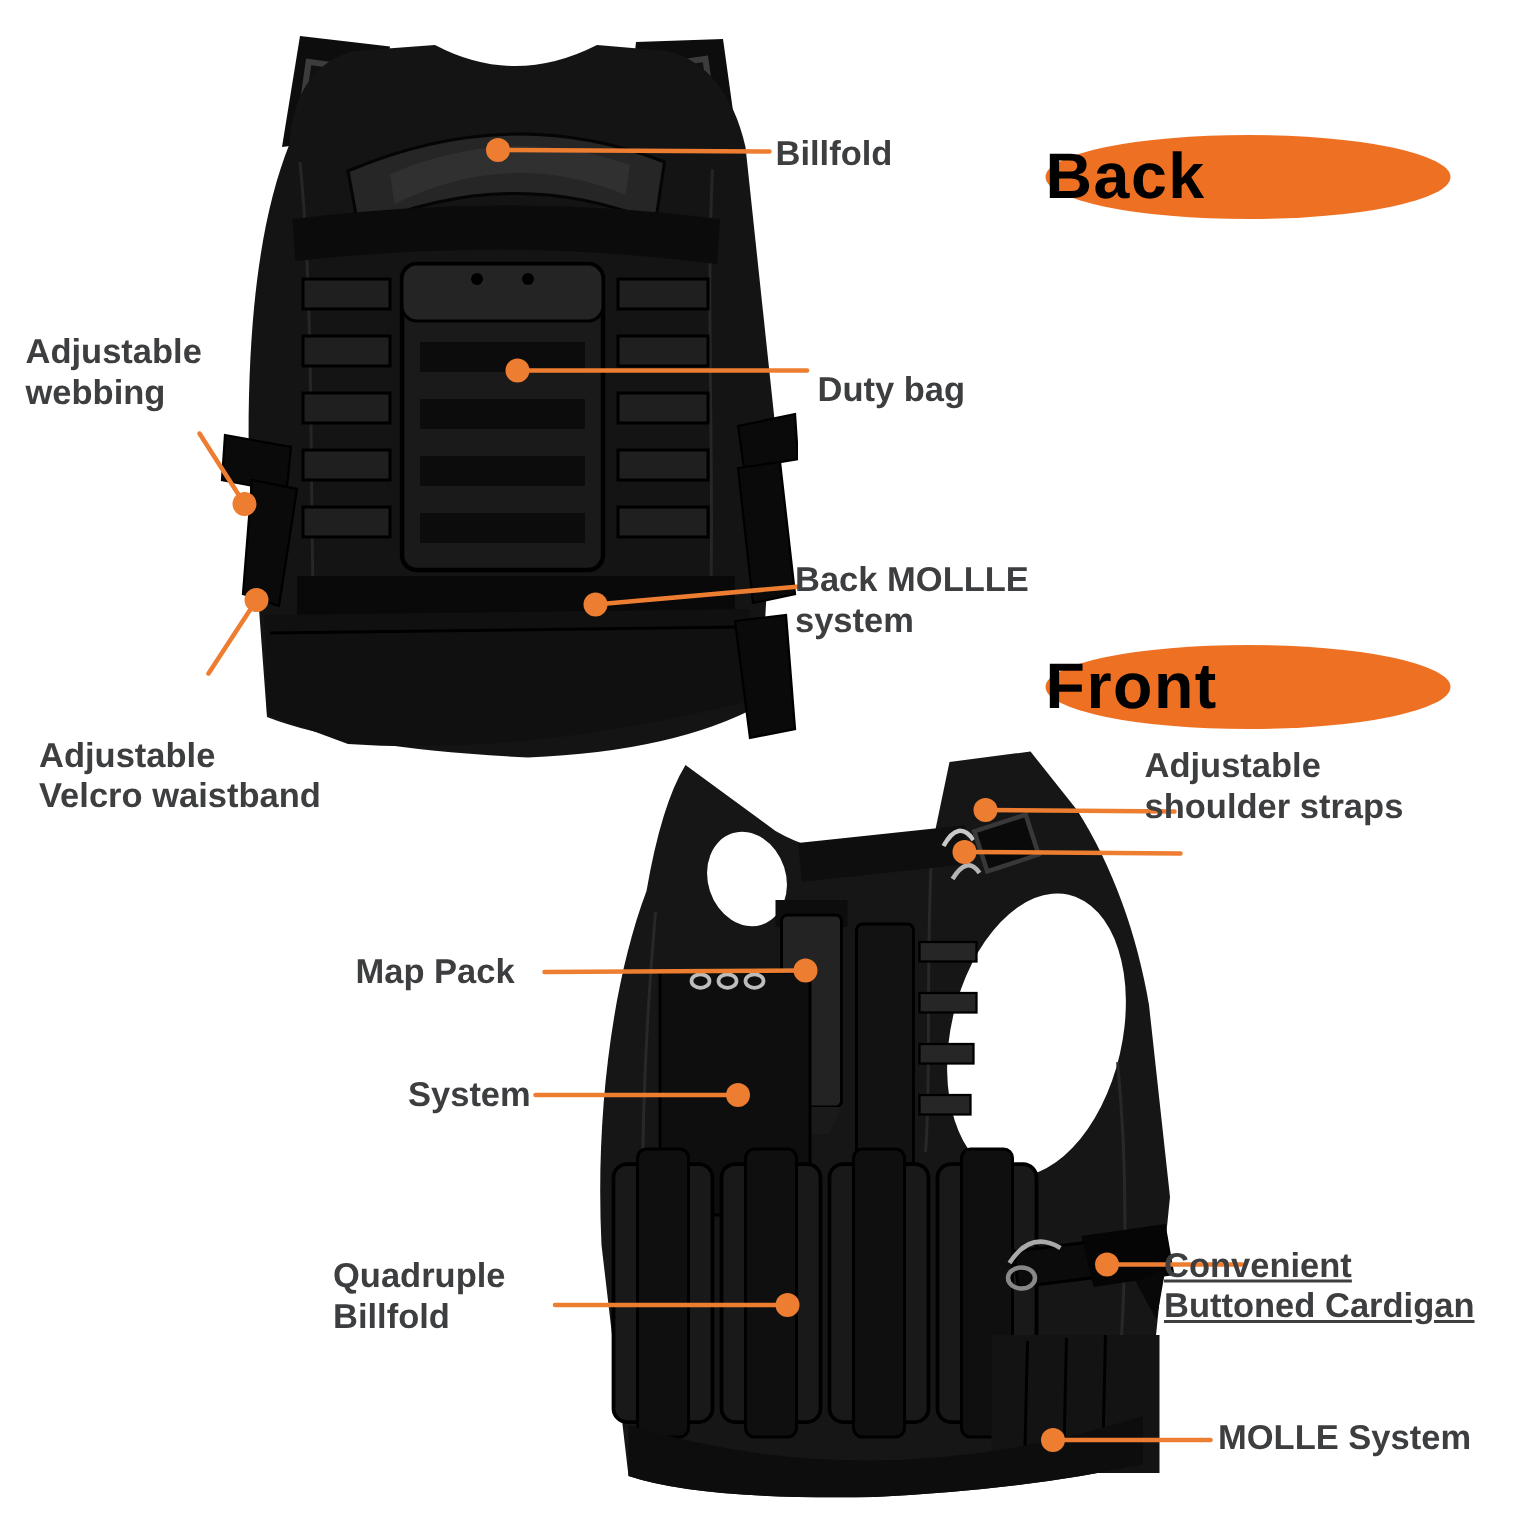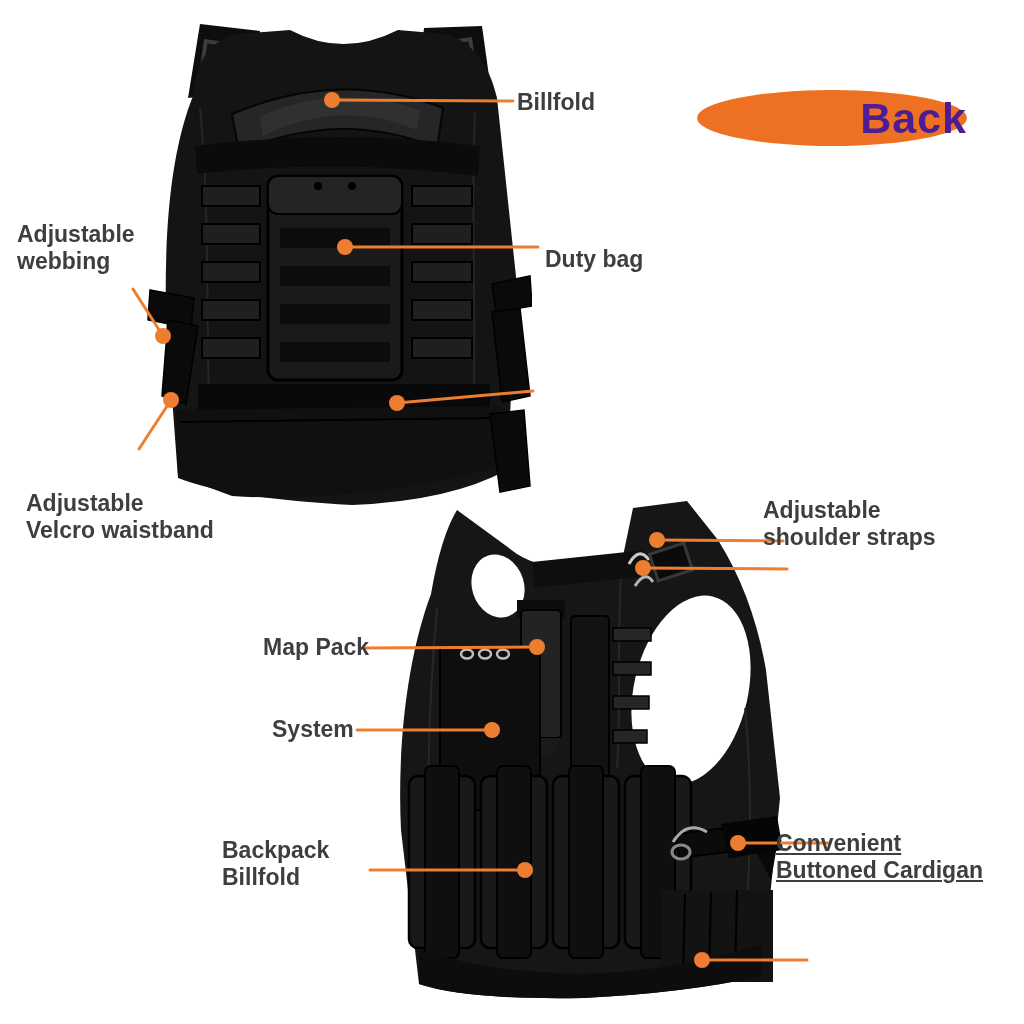--- a/index.html
+++ b/index.html
@@ -11,35 +11,35 @@
   .vest-back{left:140px;top:18px;width:392px;height:488px;}
   .vest-front{left:385px;top:498px;width:410px;height:515px;}
   .leaders{position:absolute;left:0;top:0;width:1024px;height:1024px;pointer-events:none;}
   .label{
     position:absolute;color:#3d3e40;white-space:pre-line;
     font:700 23px/27px "Liberation Sans",sans-serif;
   }
   .label.center{text-align:left;}
   .badge{
     position:absolute;width:270px;height:56px;border-radius:50%;
-    background:#ee7123;color:#4c1d95;text-align:right;
+    background:#ee7123;color:#000000;text-align:left;
     font:700 43px/56px "Liberation Sans",sans-serif;
     letter-spacing:1px;
   }
   .badge-back{left:697px;top:90px;}
   .badge-front{left:697px;top:430px;}
   
   .lbl-backpack{left:517px;top:89px;}
   .lbl-webbing{left:17px;top:221px;width:162px;}
   .lbl-duty{left:545px;top:246px;}
   .lbl-backmolle{left:530px;top:373px;width:180px;}
   .lbl-waistband{left:26px;top:490px;width:240px;}
   .lbl-straps{left:763px;top:497px;width:220px;}
   .lbl-steel{left:760px;top:552px;width:220px;}
-  .lbl-map{left:263px;top:634px;}
+  .lbl-map{left:237px;top:634px;}
   .lbl-velcro{left:272px;top:716px;}
   .lbl-quad{left:222px;top:837px;width:160px;}
   .lbl-cardigan{left:776px;top:830px;width:242px;text-decoration:underline;}
   .lbl-molle{left:812px;top:945px;}
 </style>
 </head>
 <body>
 
 <div class="canvas">
 
@@ -212,30 +212,34 @@
       <circle cx="643" cy="568" r="8"></circle>
       <circle cx="537" cy="647" r="8"></circle>
       <circle cx="492" cy="730" r="8"></circle>
       <circle cx="525" cy="870" r="8"></circle>
       <circle cx="738" cy="843" r="8"></circle>
       <circle cx="702" cy="960" r="8"></circle>
     </g>
   </svg>
 
   <div class="badge badge-back">Back</div>
+  <div class="badge badge-front">Front</div>
 
   <div class="label lbl-backpack">Billfold</div>
   <div class="label center lbl-webbing">Adjustable
 webbing</div>
   <div class="label lbl-duty">Duty bag</div>
+  <div class="label center lbl-backmolle">Back MOLLLE
+system</div>
   <div class="label center lbl-waistband">Adjustable
 Velcro waistband</div>
 
   <div class="label center lbl-straps">Adjustable
 shoulder straps</div>
   <div class="label lbl-map">Map Pack</div>
   <div class="label lbl-velcro">System</div>
-  <div class="label center lbl-quad">Backpack
+  <div class="label center lbl-quad">Quadruple
 Billfold</div>
   <div class="label center lbl-cardigan">Convenient
 Buttoned Cardigan</div>
+  <div class="label lbl-molle">MOLLE System</div>
 
 </div>
 
 </body></html>

